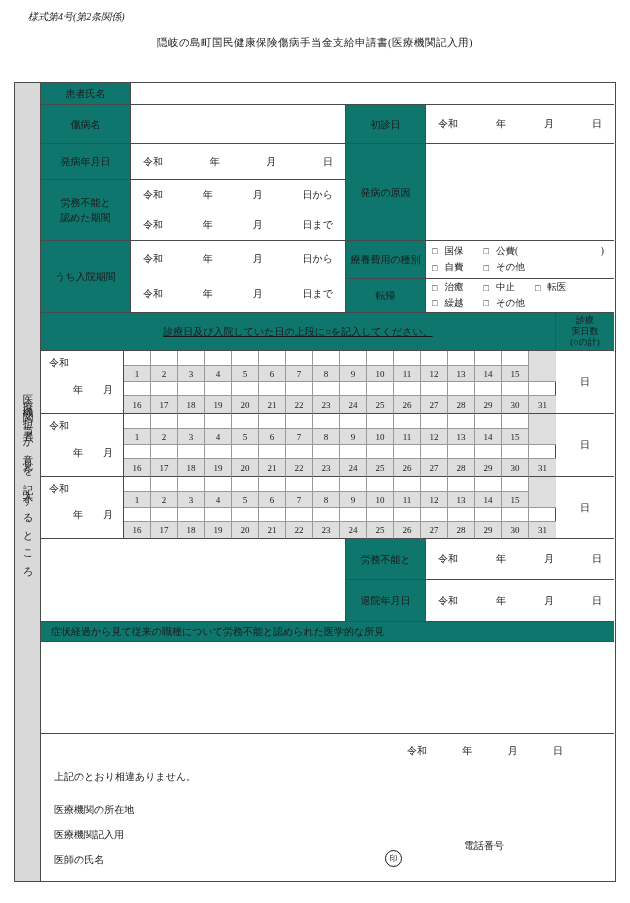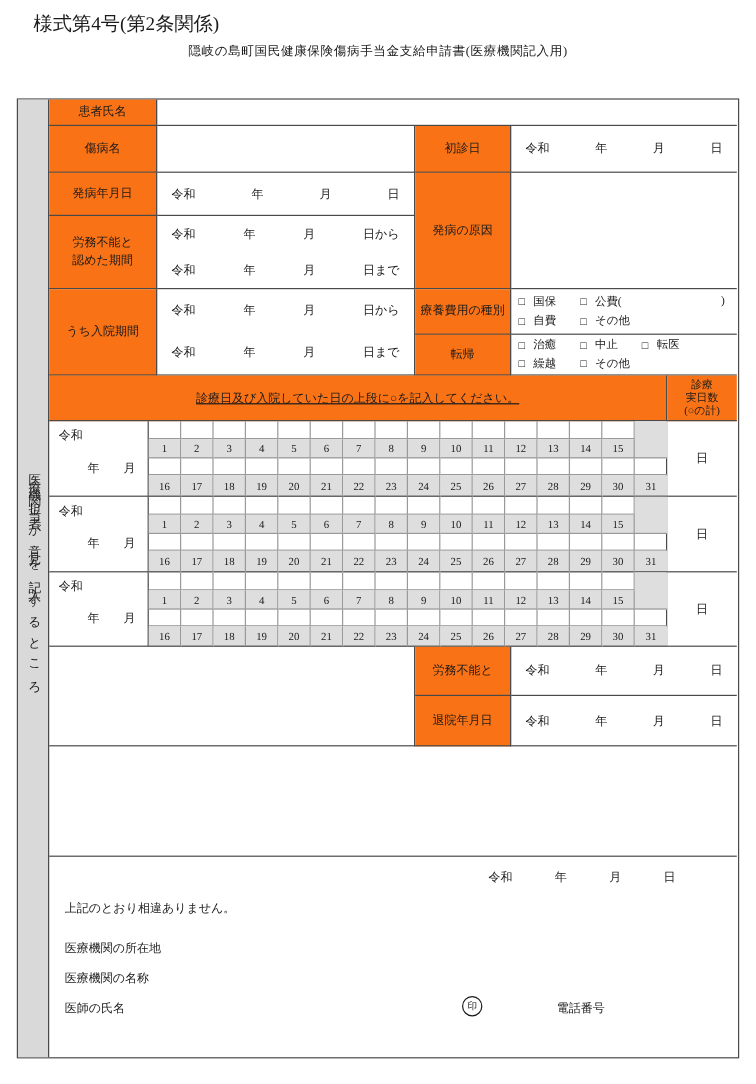--- a/index.html
+++ b/index.html
@@ -1,39 +1,39 @@
 <!DOCTYPE html>
 <html><head>
 <meta charset="utf-8">
 <style>
   html,body { margin:0; padding:0; background:#ffffff; }
   .page {
     position:relative; width:630px; height:903px; background:#ffffff;
     font-family:"Liberation Serif","DejaVu Serif",serif; color:#1a1a1a;
     overflow:hidden;
   }
-  .form-code { position:absolute; left:28px; top:10px; font-size:16px; }
+  .form-code { position:absolute; left:28px; top:10px; font-size:10px;font-style:italic; }
   .form-title { position:absolute; left:0; top:36px; width:630px; text-align:center; font-size:10.5px; letter-spacing:0.5px;font-family:Liberation Serif, serif; }
 
   .table {
     position:absolute; left:14px; top:82px; width:602px; height:800px;
     border:1px solid #4a4a4a; box-sizing:border-box; display:flex;
     font-size:10px;
   }
   .sidebar {
     width:26px; background:#d9d9d9; border-right:1px solid #4a4a4a;
     display:flex; align-items:center; justify-content:center; box-sizing:border-box;
   }
   .vtext { writing-mode:vertical-rl; text-orientation:upright; letter-spacing:6px; font-size:10.5px; }
   .main { width:573px; display:flex; flex-direction:column; }
 
   .band { display:grid; box-sizing:border-box; }
   .c { border-right:1px solid #4a4a4a; border-bottom:1px solid #4a4a4a; box-sizing:border-box; position:relative; }
   .c.last { border-right:none; }
-  .g { background:#f97316; }
+  .g { background:#0f766e; }
   .lab { display:flex; align-items:center; justify-content:center; text-align:center; line-height:1.5; }
 
   .b1 { grid-template-columns:90px 483px; height:22px; }
   .b2 { grid-template-columns:90px 215px 80px 188px; height:39px; }
   .b34 { grid-template-columns:90px 215px 80px 188px; grid-template-rows:36px 61px; height:97px; }
   .b5 { grid-template-columns:90px 215px 80px 188px; grid-template-rows:38px 34px; height:72px; }
   .b6 { grid-template-columns:515px 58px; height:38px; }
   .bm { grid-template-columns:83px 432px 58px; height:63px; }
   .bm.short { height:62px; }
   .b8 { grid-template-columns:573px; height:19px; }
@@ -74,21 +74,21 @@
   .daygrid > div:nth-of-type(n+48) { border-bottom:1px solid #4a4a4a; }
   .dunit { display:flex; align-items:center; justify-content:center; }
 
   .f-abs { position:absolute; white-space:nowrap; }
   .f-date { left:366px; top:10px; width:156px; display:flex; justify-content:space-between; }
   .f-attest { left:13px; top:36px; }
   .f-addr { left:13px; top:69px; }
   .f-name { left:13px; top:94px; }
   .f-doctor { left:13px; top:119px; }
   .f-seal { left:344px; top:116px; width:15px; height:15px; border:1px solid #1a1a1a; border-radius:50%; display:flex; align-items:center; justify-content:center; font-size:8px; }
-  .f-phone { left:423px; top:119px; }
+  .f-phone { left:423px; top:105px; }
 </style>
 </head>
 <body>
 
 <div class="page">
   <div class="form-code">様式第4号(第2条関係)</div>
   <div class="form-title">隠岐の島町国民健康保険傷病手当金支給申請書(医療機関記入用)</div>
 
   <div class="table">
     <div class="sidebar">
@@ -461,35 +461,38 @@
         </div>
         <div class="c g lab" style="grid-column:2;grid-row:2;">退院年月日</div>
         <div class="c last daterow" style="grid-column:3;grid-row:2;">
           <span>令和</span>
           <span>年</span>
           <span>月</span>
           <span>日</span>
         </div>
       </div>
 
+      <div class="band b10">
+        <div class="c last g hbar">症状経過から見て従来の職種について労務不能と認められた医学的な所見</div>
+      </div>
 
       <div class="band b11">
         <div class="c last"></div>
       </div>
 
       <div class="band b12">
         <div class="f-abs f-date">
           <span>令和</span>
           <span>年</span>
           <span>月</span>
           <span>日</span>
         </div>
         <div class="f-abs f-attest">上記のとおり相違ありません。</div>
         <div class="f-abs f-addr">医療機関の所在地</div>
-        <div class="f-abs f-name">医療機関の名称</div>
+        <div class="f-abs f-name">医療機関記入用</div>
         <div class="f-abs f-doctor">医師の氏名</div>
         <div class="f-abs f-seal">印</div>
         <div class="f-abs f-phone">電話番号</div>
       </div>
 
     </div>
   </div>
 </div>
 
 </body></html>

